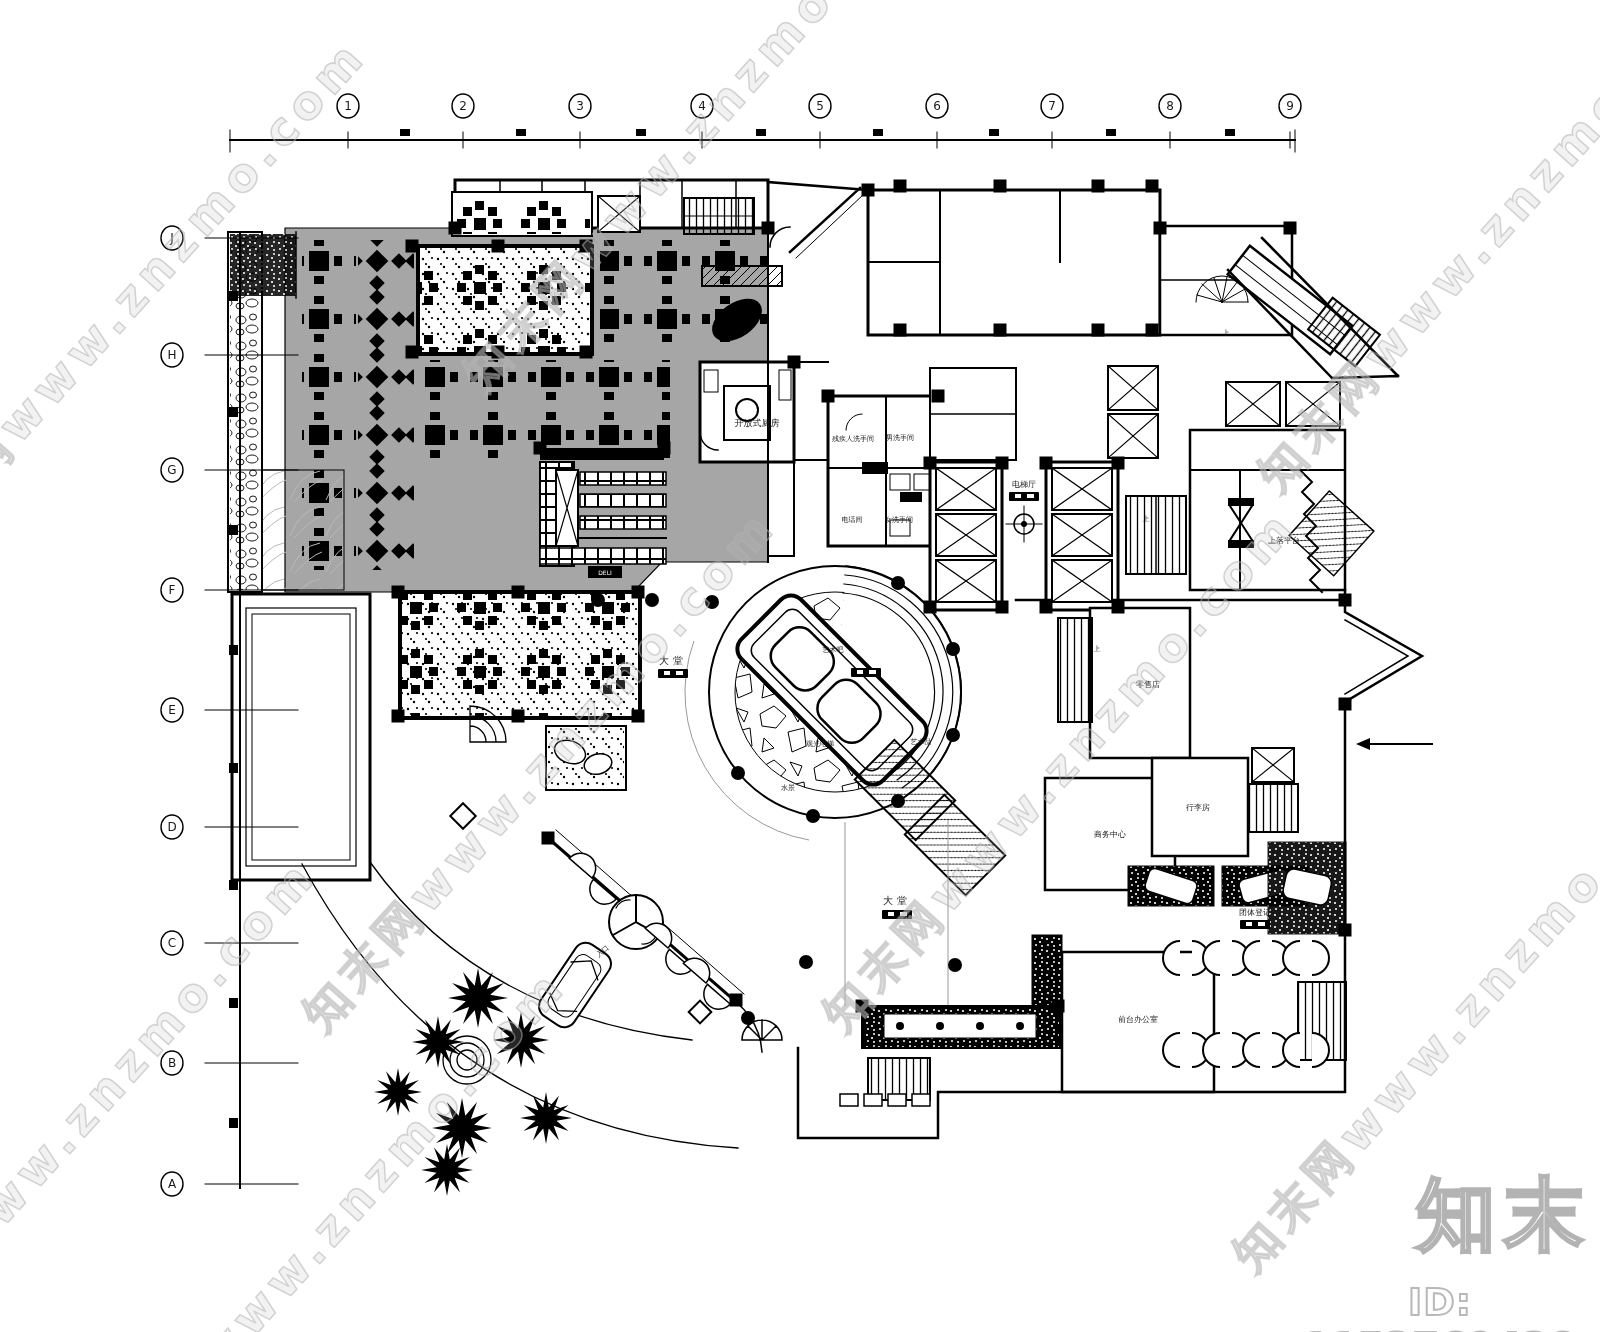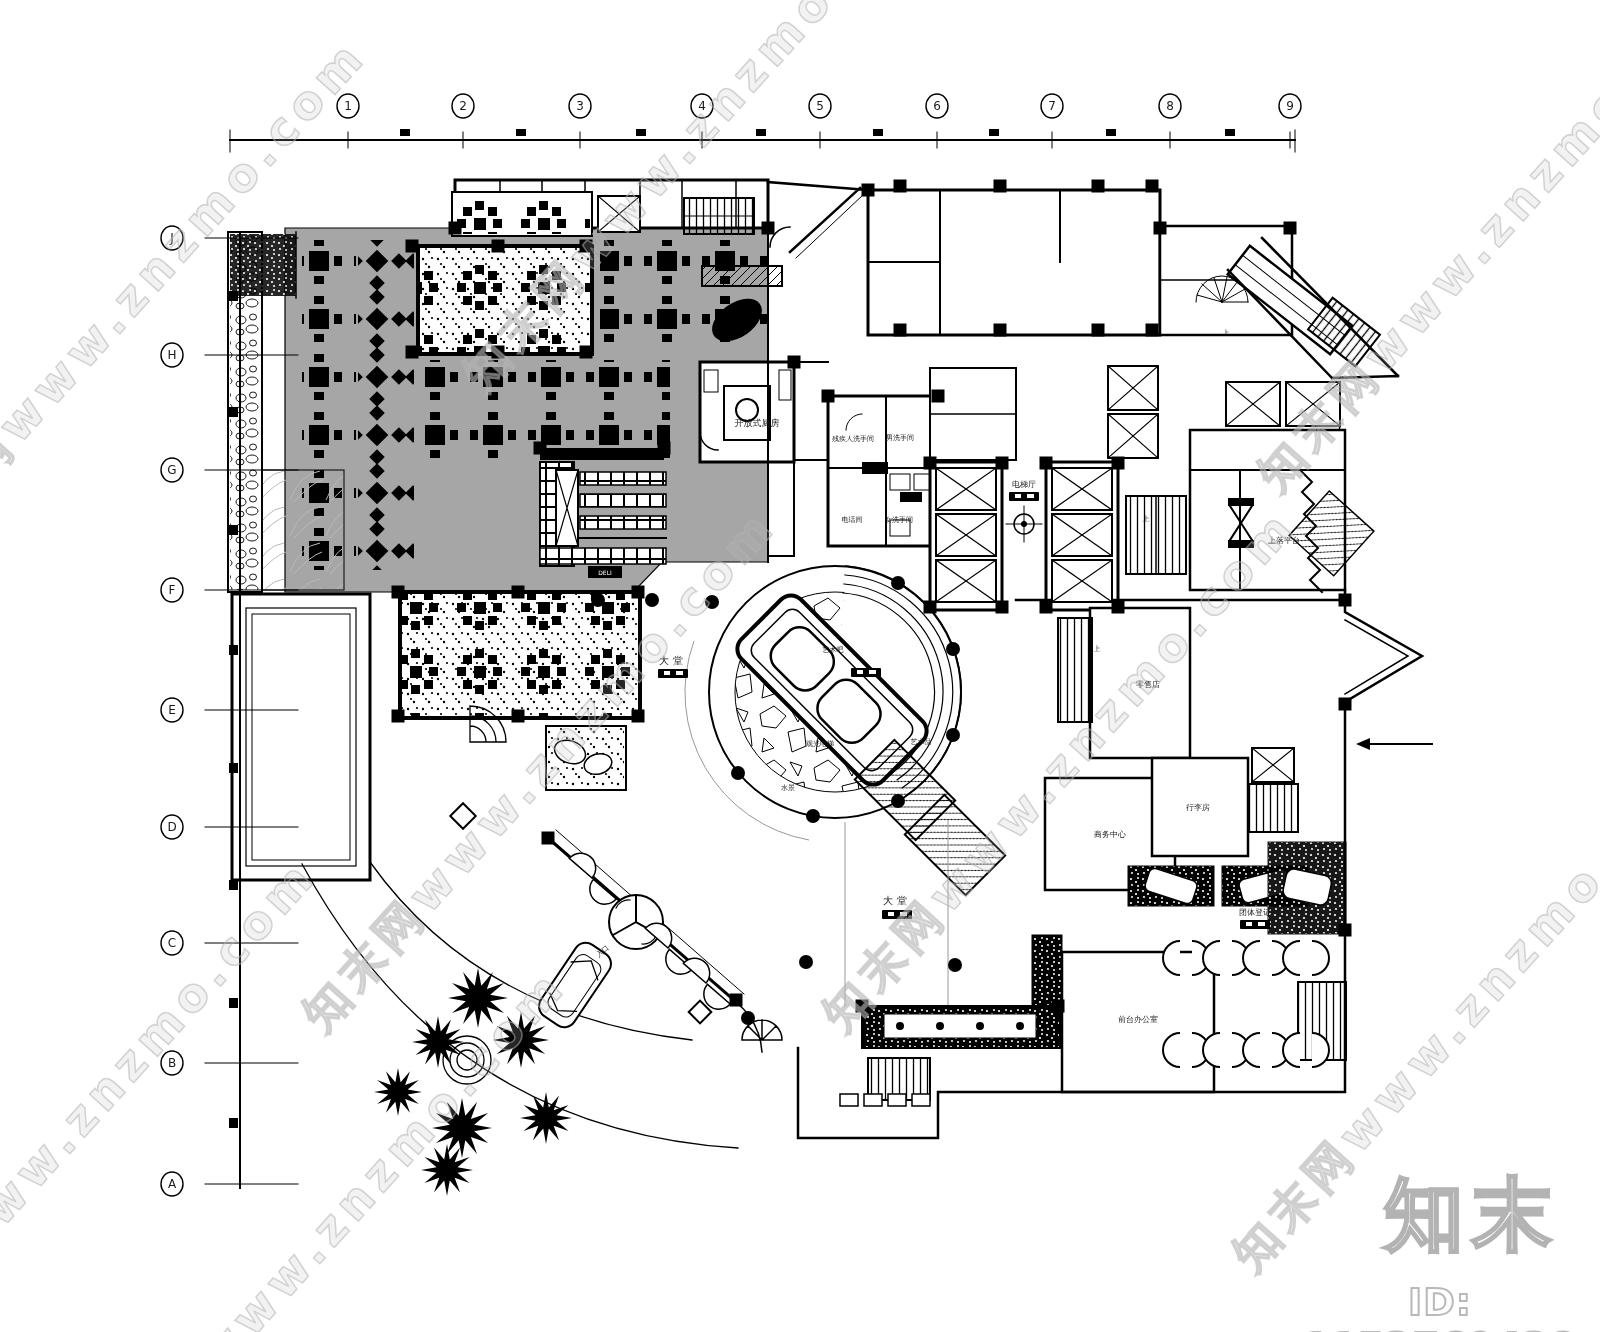--- a/index.html
+++ b/index.html
@@ -12,21 +12,21 @@
   .bk{fill:#000;stroke:none;}
   .lbl{fill:#1a1a1a;text-anchor:middle;}
   .lbl-inv{fill:#fff;text-anchor:middle;}
   
   .wm{position:absolute;z-index:2;pointer-events:none;white-space:nowrap;
       font-size:46px;letter-spacing:7px;font-weight:bold;
       color:rgba(190,190,190,0.20);
       -webkit-text-stroke:1.5px rgba(178,178,178,0.55);
       transform:translate(-50%,-50%) rotate(-48deg);}
   
-  .logo{position:absolute;z-index:3;left:1352px;top:1162px;width:240px;text-align:center;
+  .logo{position:absolute;z-index:3;left:1352px;top:1162px;width:240px;text-align:right;
         font-size:80px;font-weight:bold;letter-spacing:8px;color:#fff;
         -webkit-text-stroke:2.5px #b3b3b3;text-shadow:0 0 1px #c9c9c9;}
   .idtext{position:absolute;z-index:3;left:1290px;top:1280px;width:300px;text-align:center;
         font-size:38px;font-weight:bold;color:#fff;letter-spacing:1px;
         -webkit-text-stroke:2px #b9b9b9;text-shadow:0 0 1px #cccccc;}
 </style>
 </head>
 <body>
 
 <div class="page">

